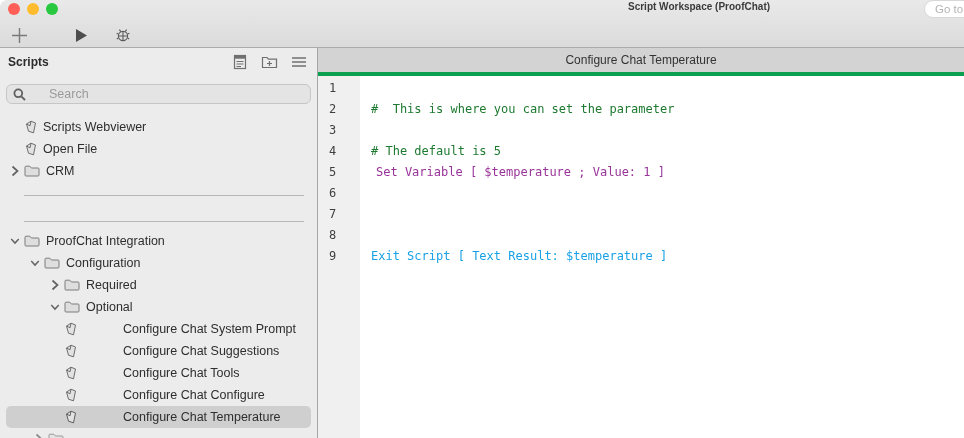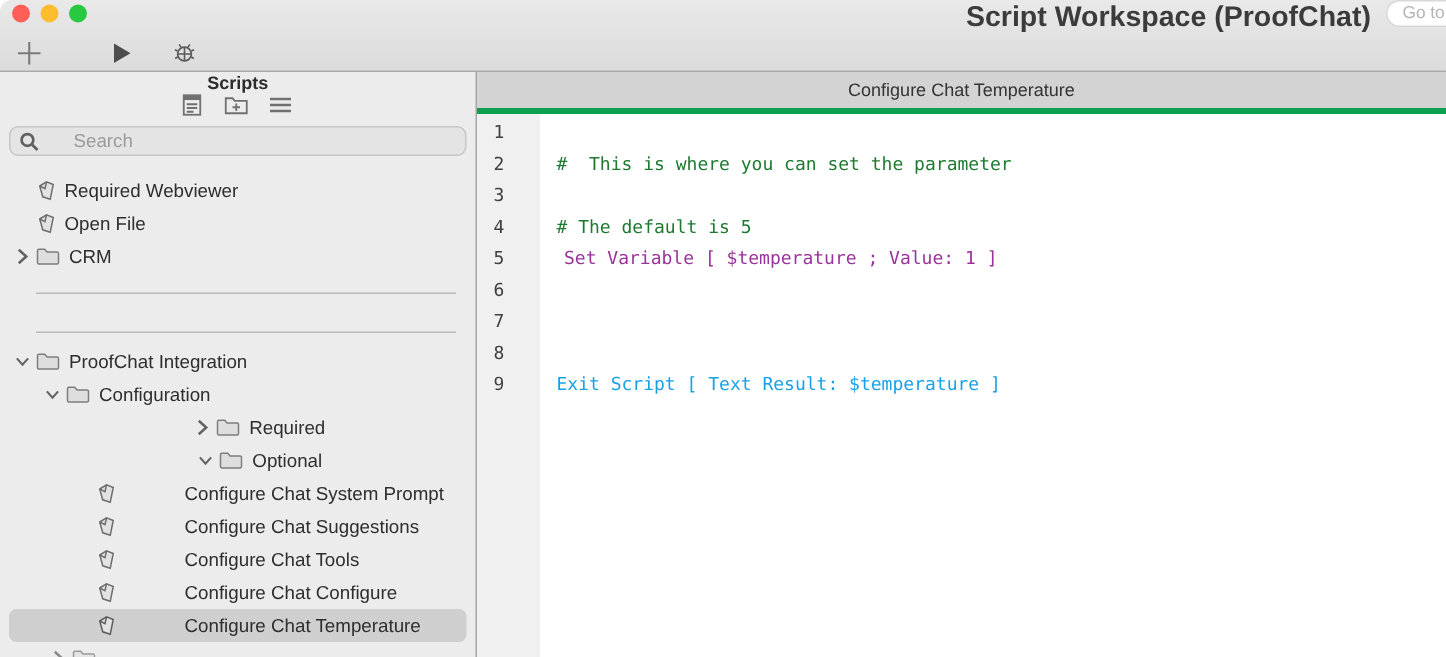--- a/index.html
+++ b/index.html
@@ -16,22 +16,22 @@
     background:linear-gradient(#eaе9e9, #dcdbdb);
     background:linear-gradient(#eae9e9, #dcdbdb);
     border-bottom:1px solid #aaaaaa;
   }
   .traffic { position:absolute; top:3px; left:8px; display:flex; gap:7px; }
   .light { width:12px; height:12px; border-radius:50%; }
   .light.red    { background:#ff5f57; }
   .light.yellow { background:#febc2e; }
   .light.green  { background:#28c840; }
   .win-title {
-    position:absolute; left:644px; top:1px;
-    font-size:19px; font-weight:bold; color:#3b3b3b; white-space:nowrap;
+    position:absolute; left:628px; top:1px;
+    font-size:10px; font-weight:bold; color:#3b3b3b; white-space:nowrap;
   }
   .goto-field {
     position:absolute; left:924px; top:0px; width:80px; height:18px;
     background:#ffffff; border:1px solid #d8d8d8; border-radius:9px;
     font-size:11.5px; color:#b4b4b4; padding-left:10px; outline:none;
     font-family:"Liberation Sans", sans-serif;
   }
   .goto-field::placeholder { color:#b4b4b4; }
   .tool-row { position:absolute; left:0; top:22px; height:26px; display:flex; align-items:center; }
   .tool-btn { display:flex; align-items:center; justify-content:center; height:24px; cursor:default; }
@@ -41,21 +41,21 @@
 
   
   .main { display:flex; height:390px; }
 
   
   .sidebar {
     width:318px; min-width:318px; background:#ececec;
     border-right:1px solid #a5a5a5; overflow:hidden;
   }
   .sb-header {
-    height:28px; display:flex; align-items:center; padding:0 8px;flex-direction:column;
+    height:28px; display:flex; align-items:center; padding:0 8px;
   }
   .sb-title { font-size:12px; font-weight:bold; color:#2c2c2c; flex:1; }
   .sb-actions { display:flex; gap:13px; align-items:center; padding-right:2px; }
   .search-box {
     margin:8px 6px 0 6px; height:20px; background:#e4e4e4;
     border:1px solid #c6c6c6; border-radius:6px;
     display:flex; align-items:center; padding:0 6px;
   }
   .search-box input {
     border:none; background:transparent; outline:none; flex:1;
@@ -66,21 +66,21 @@
 
   .script-list { margin-top:12px; }
   .row { height:22px; display:flex; align-items:center; font-size:12.5px; color:#2e2e2e; }
   .row .chev { width:10px; display:flex; justify-content:center; margin-right:4px; }
   .row .fico { margin-right:6px; display:flex; }
   .row .sico { margin-right:6px; display:flex; }
   .row span.lbl { white-space:nowrap; }
   .r-l0s { padding-left:24px; }
   .r-l0f { padding-left:10px; }
   .r-l1f { padding-left:30px; }
-  .r-l2f { padding-left:30px;justify-content:center; }
+  .r-l2f { padding-left:50px; }
   .r-l3s { padding-left:64px;gap:40px; }
   .r-l1p { padding-left:34px; }
   .row.selected {
     background:#cfcfcf; border-radius:5px;
     margin-left:6px; margin-right:6px;
   }
   .row.selected.r-l3s { padding-left:58px; }
   .sep { height:1px; background:#b8b8b8; margin-left:24px; margin-right:13px; }
   .sep1 { margin-top:13px; }
   .sep2 { margin-top:25px; margin-bottom:8px; }
@@ -189,21 +189,21 @@
 
       <div class="script-list">
 
         <div class="row r-l0s">
           <span class="sico">
             <svg width="13" height="14" viewBox="0 0 13 14">
               <path d="M2.5 4 L7 1.2 L11.5 3 L9.5 12.8 L4.5 11.2 Z" fill="#e2e2e2" stroke="#6e6e6e" stroke-width="1"></path>
               <path d="M2.5 4 L6 5.8 L7 1.2" fill="none" stroke="#6e6e6e" stroke-width="1"></path>
             </svg>
           </span>
-          <span class="lbl">Required Webviewer</span>
+          <span class="lbl">Scripts Webviewer</span>
         </div>
 
         <div class="row r-l0s">
           <span class="sico">
             <svg width="13" height="14" viewBox="0 0 13 14">
               <path d="M2.5 4 L7 1.2 L11.5 3 L9.5 12.8 L4.5 11.2 Z" fill="#e2e2e2" stroke="#6e6e6e" stroke-width="1"></path>
               <path d="M2.5 4 L6 5.8 L7 1.2" fill="none" stroke="#6e6e6e" stroke-width="1"></path>
             </svg>
           </span>
           <span class="lbl">Open File</span>

